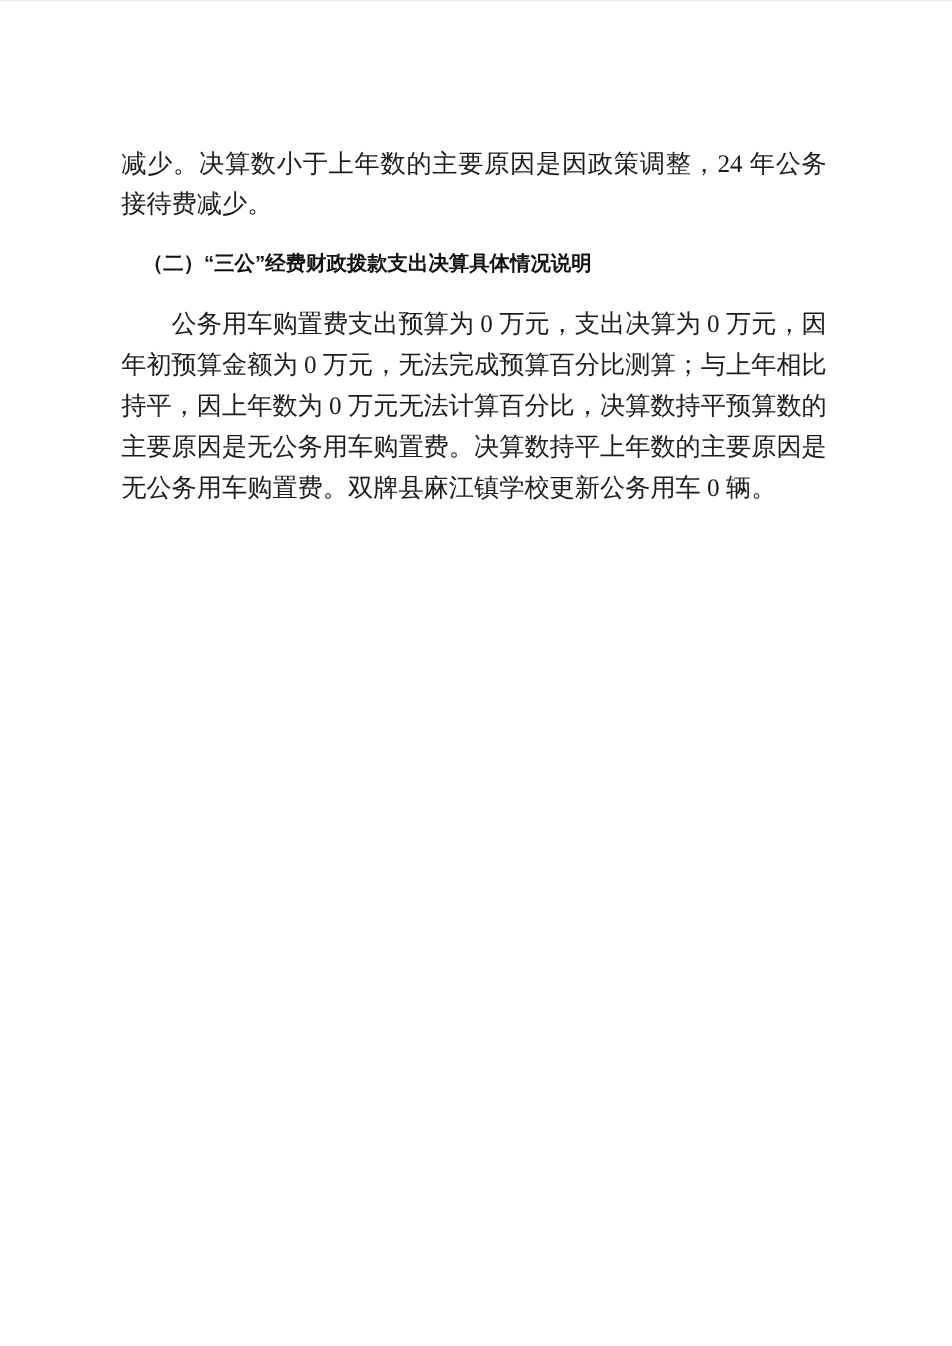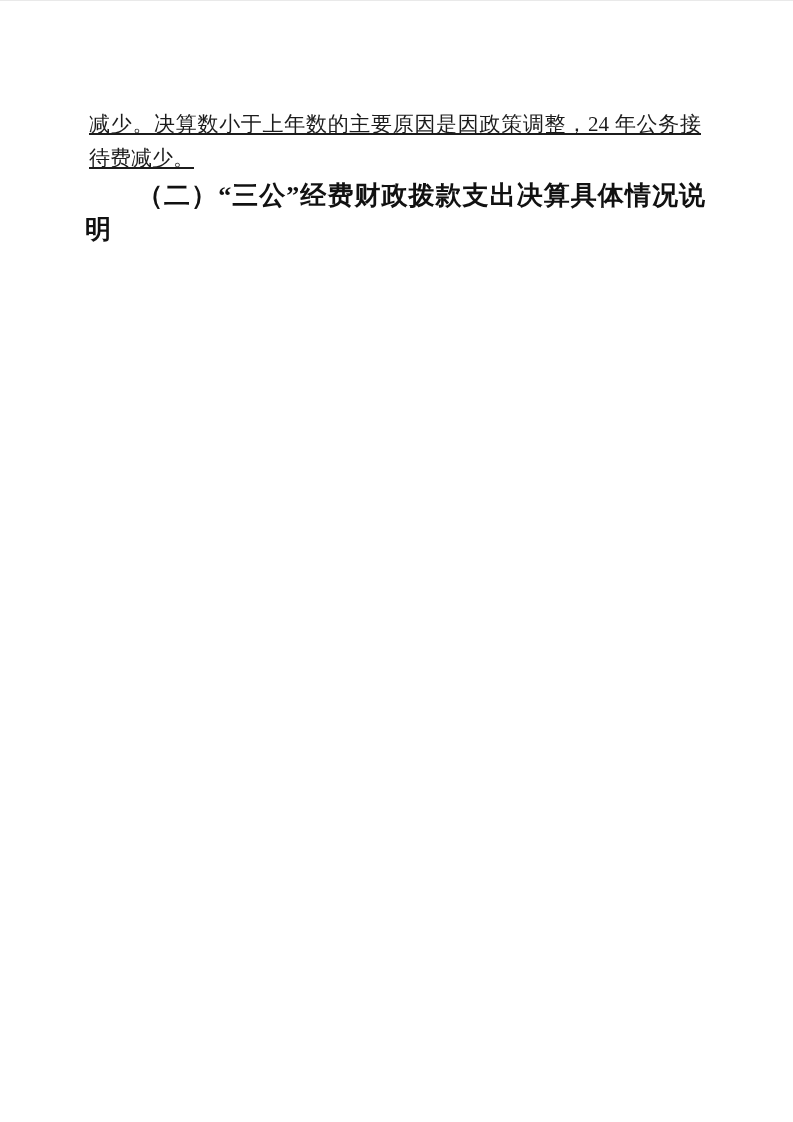--- a/index.html
+++ b/index.html
@@ -22,44 +22,44 @@
     font-family: "Liberation Serif", "DejaVu Serif", serif;
     font-size: 21px;
     line-height: 34px;
     color: #1c1c1c;
     text-align: justify;
     text-justify: inter-ideograph;
     word-break: normal;
     overflow-wrap: break-word;
   }
   .para {
-    margin: 4px;
+    margin: 16px;
     padding: 0;
     text-indent: 2em;
-    text-decoration: underline;
   }
   .para.no-indent {
     text-indent: 0;
   }
   .heading {
     margin: 0;
     padding: 0;
     text-indent: 2em;
-    font-family: Liberation Serif, serif;
+    font-family: Liberation Sans, sans-serif;
     font-weight: 700;
-    font-size: 26px;
+    font-size: 17px;
     line-height: 34px;
     color: #111111;
   }
 </style>
 </head>
 <body>
 
 <div class="page">
   <p class="para no-indent">减少。决算数小于上年数的主要原因是因政策调整，24 年公务接待费减少。</p>
 
   <h2 class="heading">（二）“三公”经费财政拨款支出决算具体情况说明</h2>
 
 
 
+  <p class="para">公务用车购置费支出预算为 0 万元，支出决算为 0 万元，因年初预算金额为 0 万元，无法完成预算百分比测算；与上年相比持平，因上年数为 0 万元无法计算百分比，决算数持平预算数的主要原因是无公务用车购置费。决算数持平上年数的主要原因是无公务用车购置费。双牌县麻江镇学校更新公务用车 0 辆。</p>
 
 
 </div>
 
 </body></html>

